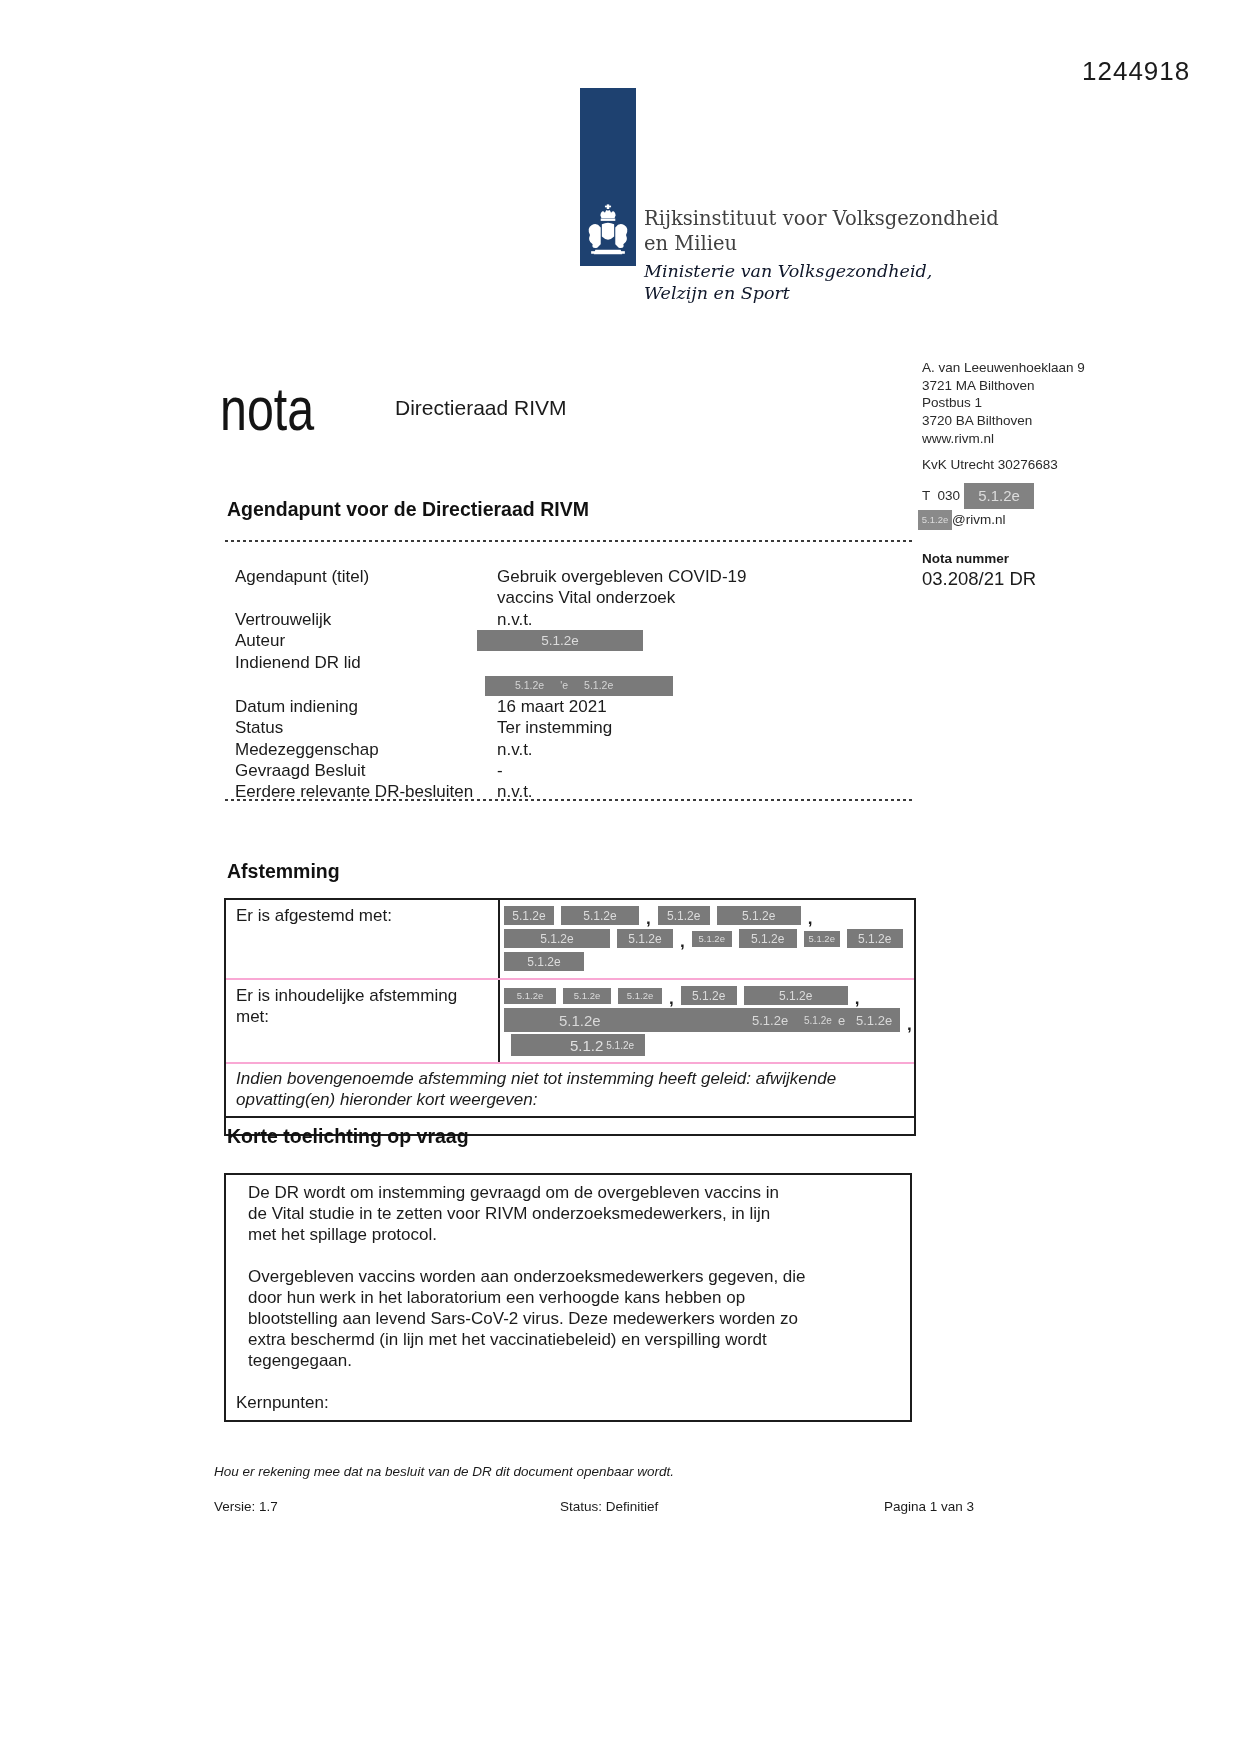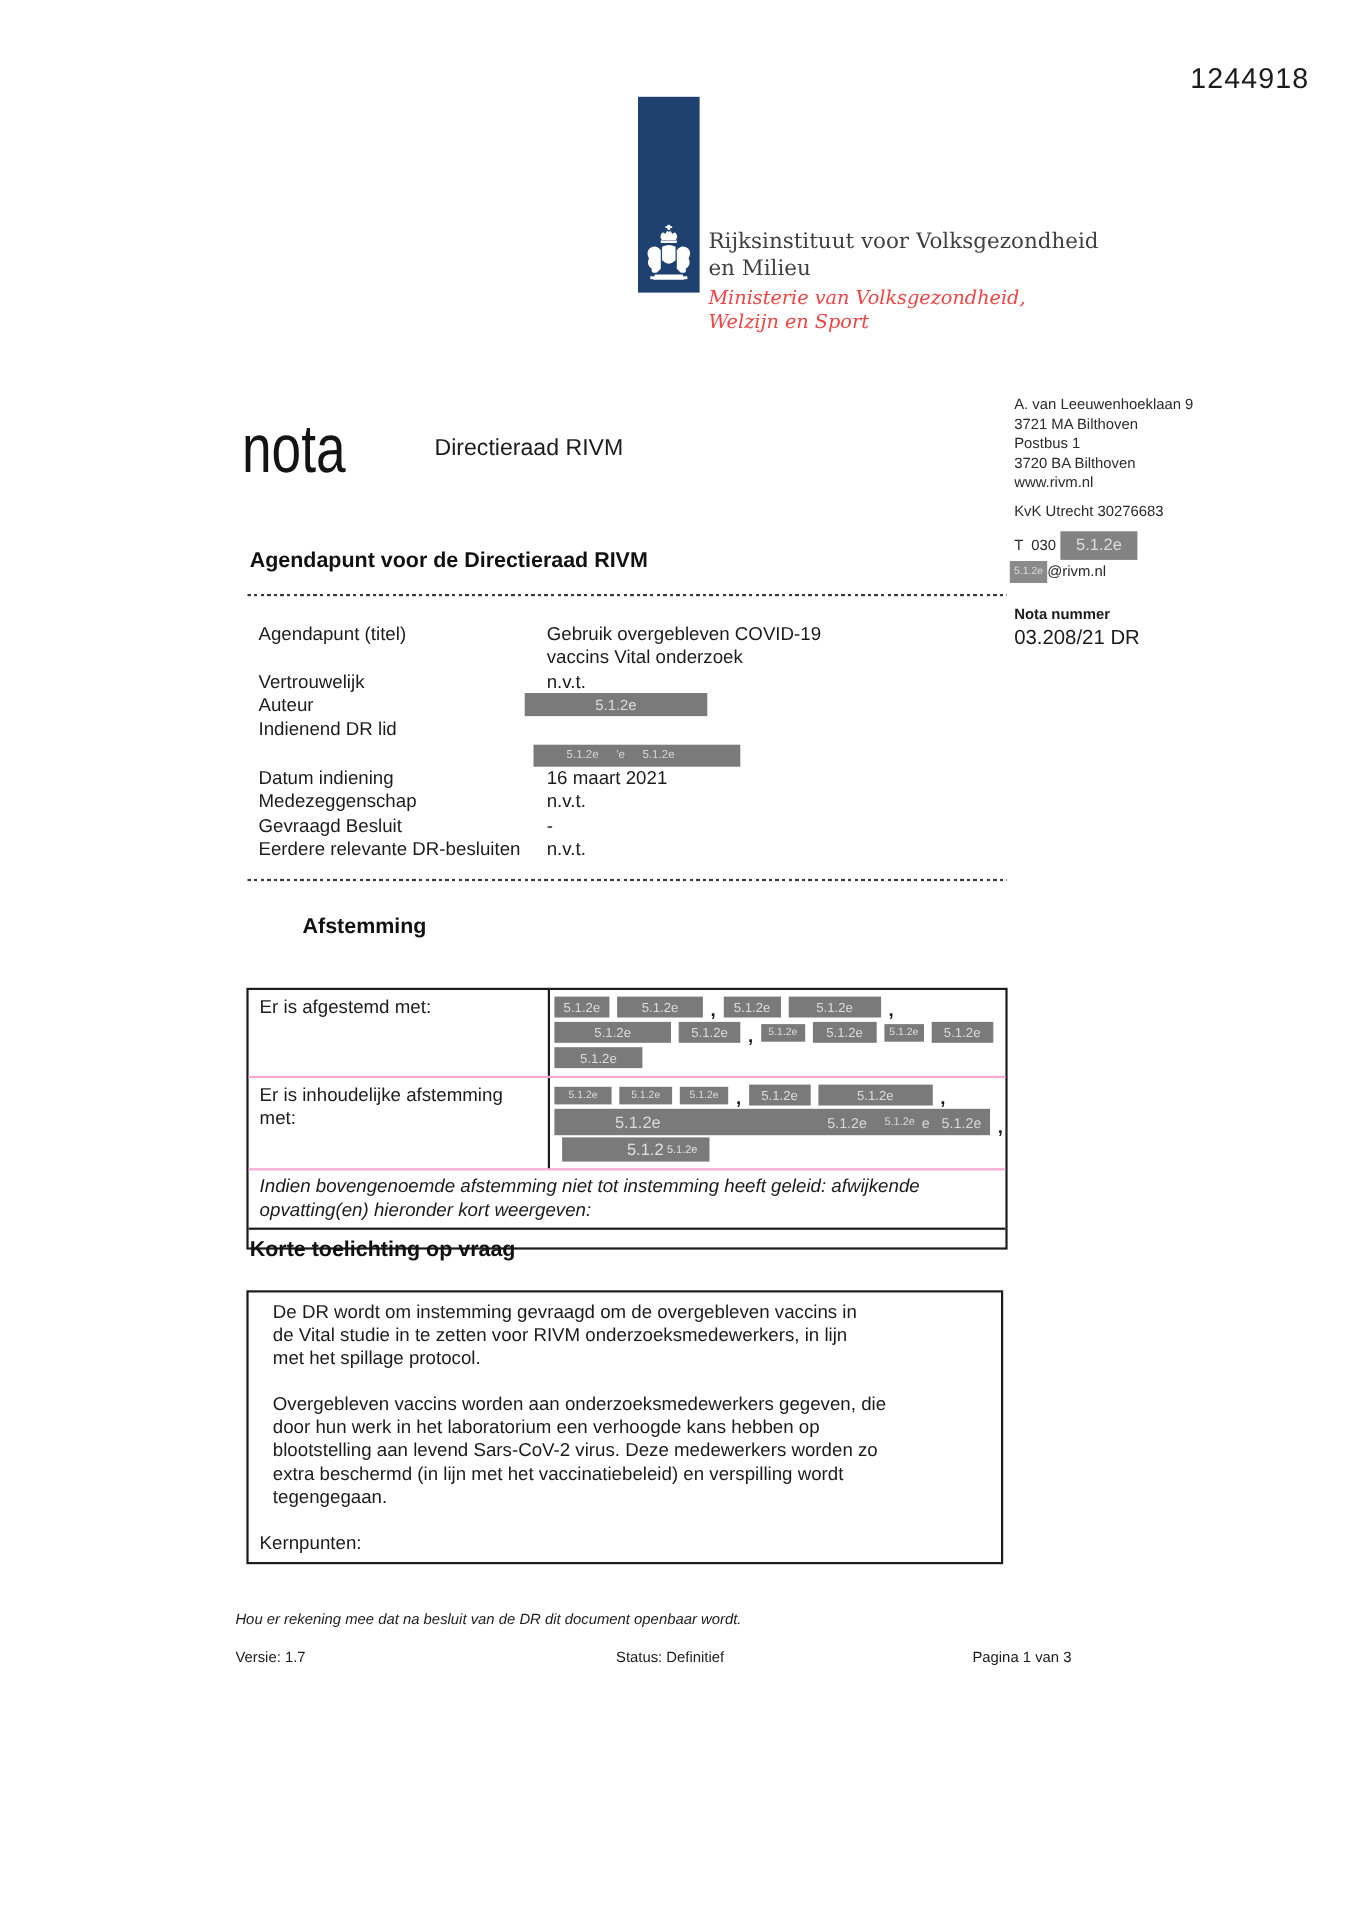--- a/index.html
+++ b/index.html
@@ -7,21 +7,21 @@
         font-family:"Liberation Sans",sans-serif;color:#1b1b1b;}
 
   
   .doc-number{position:absolute;left:1082px;top:56px;font-size:26px;letter-spacing:1px;}
 
   
   .logo-rect{position:absolute;left:580px;top:88px;width:56px;height:178px;background:#1e4170;}
   .crest{position:absolute;left:5px;bottom:5px;width:46px;height:58px;}
   .logo-text{position:absolute;left:644px;top:206px;}
   .logo-org{font-family:"DejaVu Serif",serif;font-size:19.5px;line-height:25px;color:#404040;}
-  .logo-min{font-family:"DejaVu Serif",serif;font-style:italic;font-size:17.5px;line-height:22px;color:#ef4444;margin-top:4px;}
+  .logo-min{font-family:"DejaVu Serif",serif;font-style:italic;font-size:17.5px;line-height:22px;color:#0f172a;margin-top:4px;}
 
   
   .nota-word{position:absolute;left:220px;top:378px;font-size:62px;line-height:62px;
              transform:scaleX(0.78);transform-origin:left top;color:#141414;}
   .board-name{position:absolute;left:395px;top:396px;font-size:21px;}
 
   
   .addr{position:absolute;left:922px;top:359px;font-size:13.5px;line-height:17.7px;color:#2a2a2a;}
   .addr-gap{height:8px;}
   .phone-line{display:flex;align-items:center;margin-top:10px;}
@@ -160,36 +160,40 @@
           <span>'e</span>
           <span>5.1.2e</span>
         </span>
       </div>
     </div>
     <div class="arow">
       <div class="lbl">Datum indiening</div>
       <div class="val">16 maart 2021</div>
     </div>
     <div class="arow">
+      <div class="lbl">Status</div>
+      <div class="val">Ter instemming</div>
+    </div>
+    <div class="arow">
       <div class="lbl">Medezeggenschap</div>
       <div class="val">n.v.t.</div>
     </div>
     <div class="arow">
       <div class="lbl">Gevraagd Besluit</div>
       <div class="val">-</div>
     </div>
     <div class="arow">
       <div class="lbl">Eerdere relevante DR-besluiten</div>
       <div class="val">n.v.t.</div>
     </div>
   </div>
 
   <div class="dash" style="top:799px;"></div>
 
-  <div class="h1" style="left:227px;top:831px;margin-left:48px;">Afstemming</div>
+  <div class="h1" style="left:227px;top:860px;">Afstemming</div>
 
   <div class="afst-table">
     <div class="afst-row">
       <div class="cell-l">Er is afgestemd met:</div>
       <div class="cell-r">
         <div class="rline">
           <span class="rb" style="width:50px">5.1.2e</span>
           <span class="rb" style="width:78px">5.1.2e</span>
           <span class="cm">,</span>
           <span class="rb" style="width:52px">5.1.2e</span>

